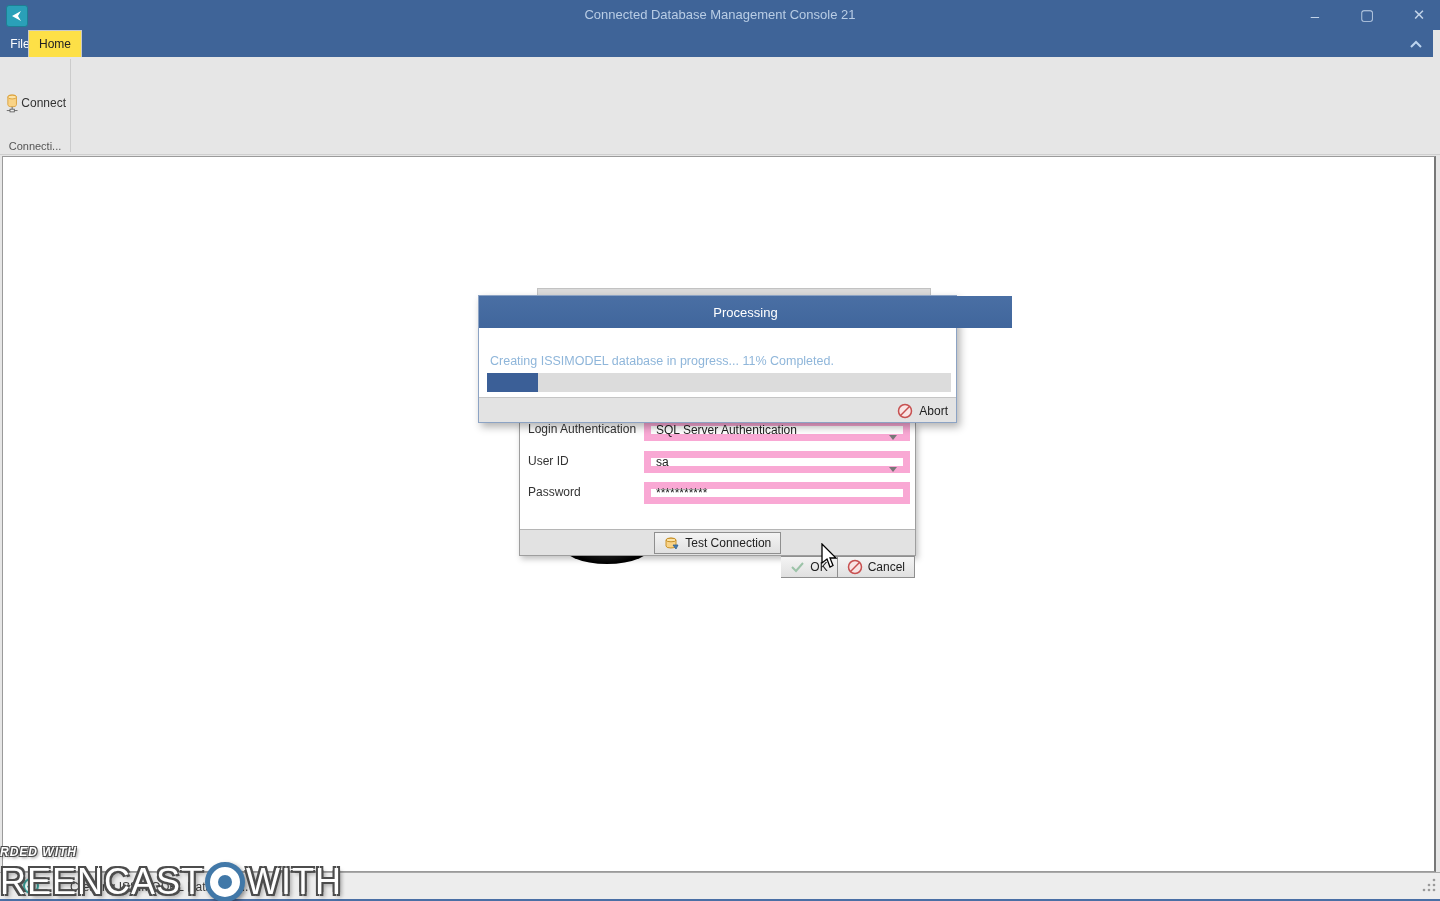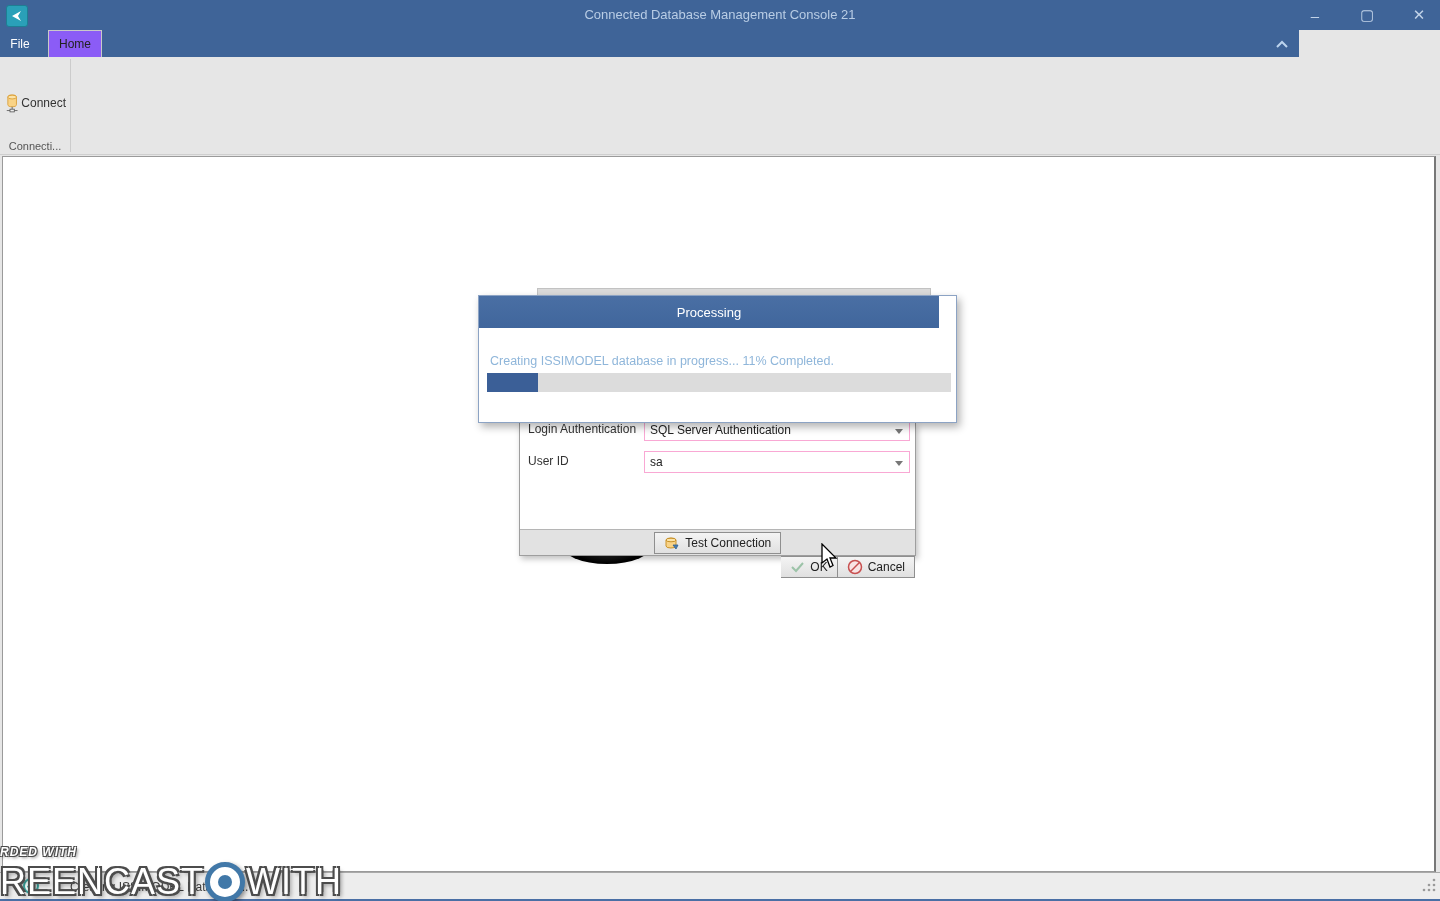--- a/index.html
+++ b/index.html
@@ -23,25 +23,25 @@
     position:absolute; left:0; right:0; top:7px; text-align:center;
     color:#B9CDE5; font-size:13px;
   }
   .win-controls {
     position:absolute; right:8px; top:0; height:30px;
     display:flex; align-items:center; gap:26px;
   }
   .win-btn { width:26px; height:26px; color:#C2D3E8; font-size:15px;
     display:flex; align-items:center; justify-content:center; cursor:default; }
   
-  .tabrow { position:absolute; left:0; top:30px; width:1299px; height:27px; background:#3F6498; }
+  .tabrow { position:absolute; left:0; top:30px; width:1433px; height:27px; background:#3F6498; }
   .tab { position:absolute; top:0; height:27px; display:flex; align-items:center;
          justify-content:center; font-size:12px; }
   .tab-file { left:0; width:40px; color:#FFFFFF; }
-  .tab-home { left:48px; width:54px; background:#8b5cf6; color:#222; border:1px solid #C9C9C9; border-bottom:none; }
+  .tab-home { left:28px; width:54px; background:#fde047; color:#222; border:1px solid #C9C9C9; border-bottom:none; }
   .ribbon-collapse { position:absolute; right:6px; top:5px; width:22px; height:18px;
     display:flex; align-items:center; justify-content:center; }
   
   .ribbon { position:absolute; left:0; top:57px; width:1440px; height:98px;
     background:#E6E6E6; border-bottom:1px solid #CFCFCF; }
   .connect-btn { position:absolute; left:3px; top:3px; width:63px; height:80px;
     display:flex; align-items:center; justify-content:flex-start; }
   .connect-btn .icon { margin-top:5px; }
   .connect-btn .lbl { margin-top:6px; font-size:12px; color:#333; }
   .group-sep { position:absolute; left:70px; top:2px; width:1px; height:93px; background:#CCCCCC; }
@@ -54,39 +54,39 @@
   .dark-orb { position:absolute; left:561px; top:524px; width:92px; height:40px;
     border-radius:50%; background:radial-gradient(ellipse at 50% 20%, #8a8a8a 0%, #3a3a3a 35%, #000 70%);
     z-index:2; }
   
   .conn-dialog { position:absolute; left:519px; top:423px; width:397px; height:133px;
     background:#FFFFFF; border:1px solid #9E9E9E; border-top:none; z-index:3;
     box-shadow:2px 3px 6px rgba(0,0,0,.25); }
   .field-row { position:absolute; left:0; width:397px; height:22px; }
   .field-label { position:absolute; left:8px; top:3px; font-size:12px; color:#333; white-space:nowrap; }
   .field-box { position:absolute; left:124px; width:266px; height:22px; background:#fff;
-    border:1px solid #f9a8d4; font-size:12px; color:#222; display:flex; align-items:center;
+    border:7px solid #f9a8d4; font-size:12px; color:#222; display:flex; align-items:center;
     padding-left:5px; }
   .combo-arrow { position:absolute; right:6px; top:9px; width:0; height:0;
     border-left:4px solid transparent; border-right:4px solid transparent;
     border-top:5px solid #777; }
   .conn-footer { position:absolute; left:0; top:106px; width:395px; height:26px;
     background:#E2E2E2; border-top:1px solid #B5B5B5; }
   .btn-strip { position:absolute; right:0; top:2px; height:22px; display:flex;border-radius:11px; }
   .dlg-btn { height:22px; display:flex; align-items:center; justify-content:center;
     gap:5px; font-size:12px; color:#222; background:linear-gradient(#F4F4F4,#E0E0E0);
     border:1px solid #8F8F8F; padding:0 9px; }
   .dlg-btn + .dlg-btn { border-left:none;margin-top:24px; }
   
   .under-sliver { position:absolute; left:537px; top:288px; width:394px; height:8px;
     background:#DADADA; border:1px solid #C2C2C2; border-bottom:none; z-index:4; }
   .proc-dialog { position:absolute; left:478px; top:295px; width:479px; height:128px;
     background:#FFFFFF; border:1px solid #8CA3C4; z-index:5;
     box-shadow:3px 4px 8px rgba(0,0,0,.3); }
-  .proc-title { position:absolute; left:0; top:0; width:460px; height:32px;
+  .proc-title { position:absolute; left:0; top:0; width:533px; height:32px;
     background:linear-gradient(#4A6FA4,#40669C); color:#FFFFFF; font-size:13px;
     display:flex; align-items:center; justify-content:center; }
   .proc-status { position:absolute; left:11px; top:58px; font-size:12.5px; color:#8FB6DA; }
   .proc-track { position:absolute; left:8px; top:77px; width:464px; height:19px; background:#DCDCDC; }
   .proc-fill { height:19px; background:#3B5F97; width:11%; }
   .proc-footer { position:absolute; left:0; bottom:0; width:477px; height:25px;
     background:#E3E3E3; border-top:1px solid #C5C5C5; }
   .abort-btn { position:absolute; right:8px; top:3px; height:19px; display:flex;
     align-items:center; gap:6px; font-size:12px; color:#222; }
   
@@ -165,20 +165,26 @@
         <span class="combo-arrow"></span>
       </div>
     </div>
     <div class="field-row" style="top:28px;">
       <div class="field-label">User ID</div>
       <div class="field-box">
         <span>sa</span>
         <span class="combo-arrow"></span>
       </div>
     </div>
+    <div class="field-row" style="top:59px;">
+      <div class="field-label">Password</div>
+      <div class="field-box">
+        <span>***********</span>
+      </div>
+    </div>
     <div class="conn-footer">
       <div class="btn-strip">
         <div class="dlg-btn">
           <svg width="16" height="15" viewBox="0 0 16 15">
             <path d="M2 4 Q2 2 7 2 Q12 2 12 4 L12 10 Q12 12 7 12 Q2 12 2 10 Z" fill="#F9D386" stroke="#C8922A" stroke-width="1"></path>
             <ellipse cx="7" cy="4" rx="5" ry="1.8" fill="#FBE3A8" stroke="#C8922A" stroke-width="1"></ellipse>
             <path d="M9 9 L14 9 L12 13 Z" fill="#4A7FB5" stroke="#2F5E8C" stroke-width="0.8"></path>
           </svg>
           <span>Test Connection</span>
         </div>
@@ -200,20 +206,29 @@
   </div>
 
   <div class="under-sliver"></div>
 
   <div class="proc-dialog">
     <div class="proc-title">Processing</div>
     <div class="proc-status">Creating ISSIMODEL database in progress... 11% Completed.</div>
     <div class="proc-track">
       <div class="proc-fill" style="width: 11%;"></div>
     </div>
+    <div class="proc-footer">
+      <div class="abort-btn">
+        <svg width="16" height="16" viewBox="0 0 16 16">
+          <circle cx="8" cy="8" r="6.5" fill="#F9E4E4" stroke="#C75050" stroke-width="1.5"></circle>
+          <line x1="3.8" y1="12.2" x2="12.2" y2="3.8" stroke="#C75050" stroke-width="1.5"></line>
+        </svg>
+        <span>Abort</span>
+      </div>
+    </div>
   </div>
 
   <div class="statusbar">
     <div class="status-icon">
       <svg width="18" height="18" viewBox="0 0 18 18">
         <circle cx="9" cy="9" r="7" fill="#EFFBF9" stroke="#3BA7A0" stroke-width="2"></circle>
         <polyline points="5.5,9 8,11.5 12.5,6.5" fill="none" stroke="#3BA7A0" stroke-width="1.8"></polyline>
       </svg>
     </div>
     <div class="status-text">Creating ISSIMODEL Database...</div>

